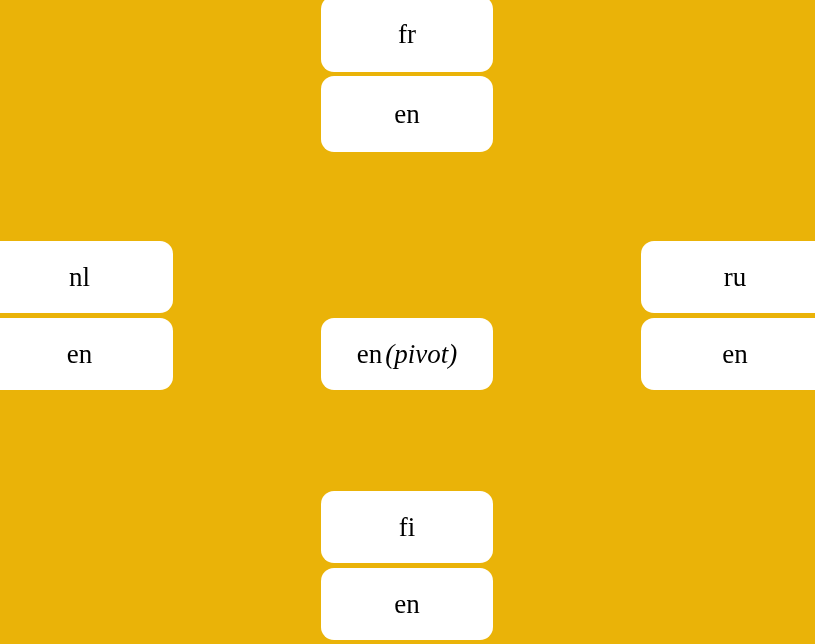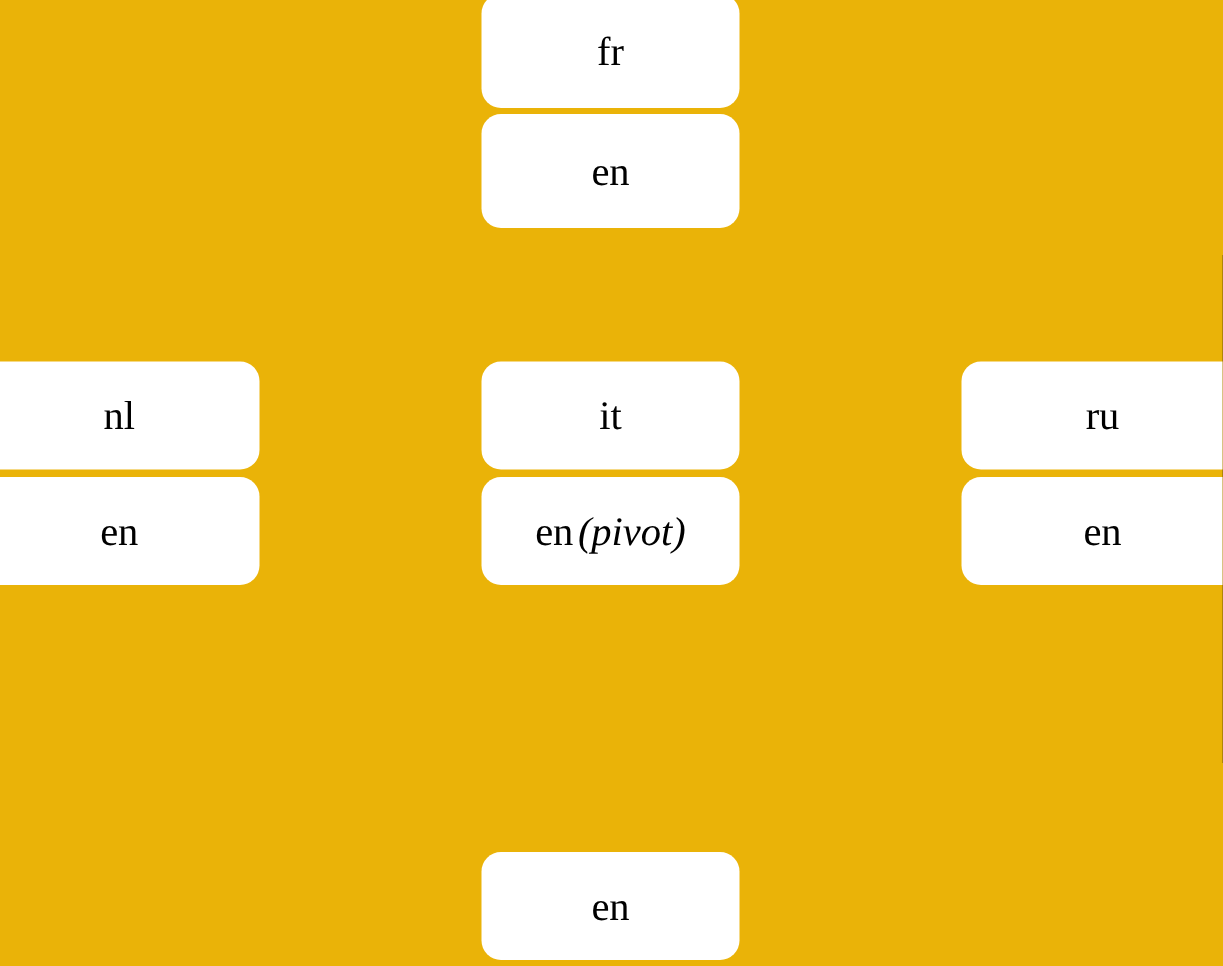--- a/index.html
+++ b/index.html
@@ -98,37 +98,37 @@
   <div class="node" id="node-nl">
     <div class="cell cell-top">
       <span class="txt">nl</span>
     </div>
     <div class="cell cell-bottom">
       <span class="txt">en</span>
     </div>
   </div>
 
   <div class="node" id="node-it">
-    <div class="cell cell-top">
-      <span class="txt">it</span>
-    </div>
     <div class="cell cell-bottom">
       <span class="txt">en</span>
       <span class="annot">(pivot)</span>
     </div>
   </div>
 
   <div class="node" id="node-ru">
     <div class="cell cell-top">
       <span class="txt">ru</span>
     </div>
     <div class="cell cell-bottom">
       <span class="txt">en</span>
     </div>
   </div>
 
   <div class="node" id="node-fi">
+    <div class="cell cell-top">
+      <span class="txt">fi</span>
+    </div>
     <div class="cell cell-bottom">
       <span class="txt">en</span>
     </div>
   </div>
 
 </div>
 
 </body></html>

